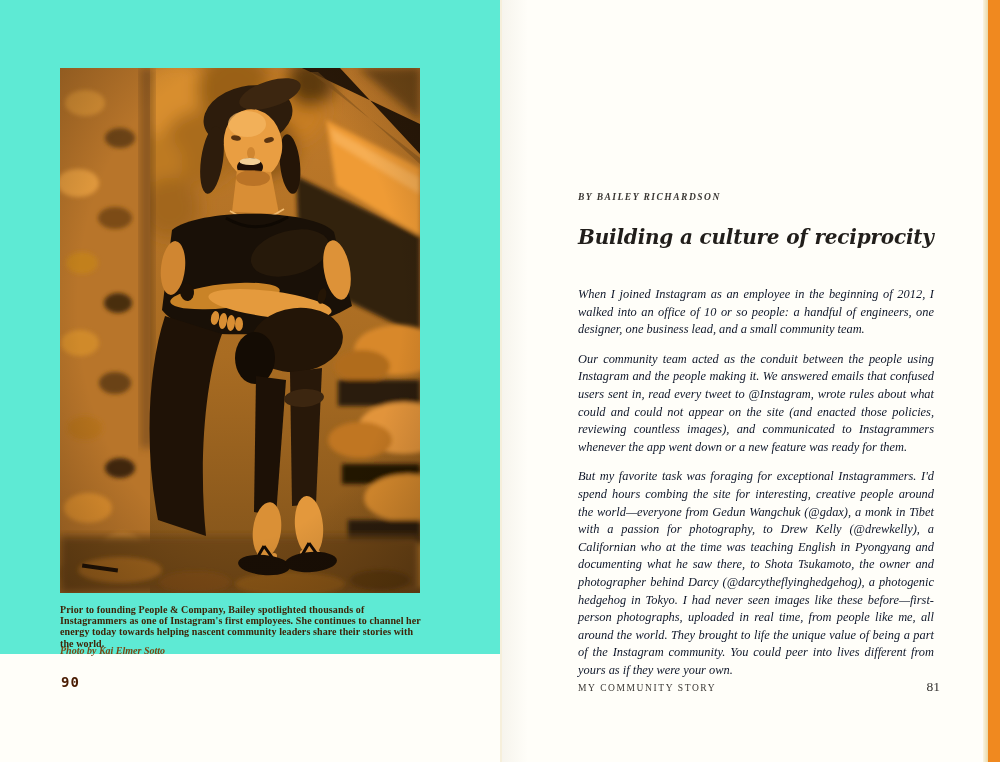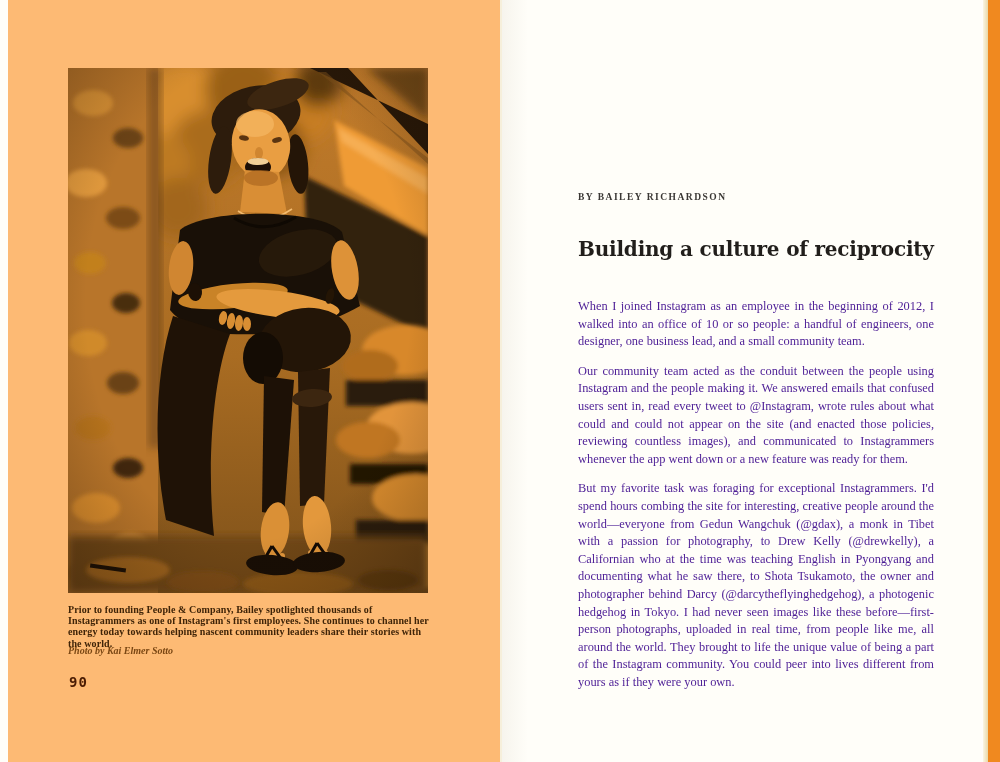--- a/index.html
+++ b/index.html
@@ -2,22 +2,22 @@
 <html><head>
 <meta charset="utf-8">
 <style>
   html,body{margin:0;padding:0;background:#ffffff;}
   .spread{
     position:relative;width:1000px;height:762px;overflow:hidden;
     font-family:"Liberation Serif",serif;background:#FFFEF9;
   }
   
   .page-left{
-    position:absolute;left:8px;top:0;width:500px;height:762px;
-    background:#fdba74;
+    position:absolute;left:0;top:0;width:500px;height:654px;
+    background:#5eead4;
   }
   .photo-frame{
     position:absolute;left:60px;top:68px;width:360px;height:525px;
     overflow:hidden;
   }
   .photo-frame svg{display:block;width:100%;height:100%;}
   .caption{
     position:absolute;left:60px;top:604px;width:364px;
     font-size:10px;line-height:11.2px;font-weight:bold;
     color:#3F2408;letter-spacing:.1px;
@@ -38,33 +38,33 @@
   }
   .gutter-line{
     position:absolute;left:0;top:0;width:2px;height:762px;
     background:#F6EFDB;
   }
   .gutter-shade{
     position:absolute;left:2px;top:0;width:26px;height:762px;
     background:linear-gradient(to right,rgba(90,60,10,.05),rgba(90,60,10,0));
   }
   .column{
-    position:absolute;left:78px;top:192px;width:360px;color:#302E2B;
+    position:absolute;left:78px;top:192px;width:360px;color:#302E2B;font-style:italic;
   }
   .byline{
     font-size:9.5px;letter-spacing:1.5px;font-weight:600;
     color:#3A3734;white-space:nowrap;
   }
   .title{
-    margin:35px 0 0 0;font-family:"DejaVu Serif",serif;font-weight:bold;
+    margin:23px 0 0 0;font-family:"DejaVu Serif",serif;font-weight:bold;
     font-size:20px;letter-spacing:-.2px;color:#211E1B;
   }
   .column p{
     margin:12px 4px 0 0;font-size:12.4px;line-height:17.6px;
-    text-align:justify;color:#4c1d95;
+    text-align:justify;color:#0f172a;
   }
   .column p.first{margin-top:37px;}
   .footer{
     position:absolute;left:78px;right:60px;top:679px;
     display:flex;justify-content:space-between;align-items:baseline;
   }
   .footer-label{
     font-size:9.5px;letter-spacing:1.6px;color:#3A3734;
   }
   .pagenum-right{
@@ -250,18 +250,22 @@
 
       <h1 class="title">Building a culture of reciprocity</h1>
 
       <p class="first">When I joined Instagram as an employee in the beginning of 2012, I walked into an office of 10 or so people: a handful of engineers, one designer, one business lead, and a small community team.</p>
 
       <p>Our community team acted as the conduit between the people using Instagram and the people making it. We answered emails that confused users sent in, read every tweet to @Instagram, wrote rules about what could and could not appear on the site (and enacted those policies, reviewing countless images), and communicated to Instagrammers whenever the app went down or a new feature was ready for them.</p>
 
       <p>But my favorite task was foraging for exceptional Instagrammers. I'd spend hours combing the site for interesting, creative people around the world—everyone from Gedun Wangchuk (@gdax), a monk in Tibet with a passion for photography, to Drew Kelly (@drewkelly), a Californian who at the time was teaching English in Pyongyang and documenting what he saw there, to Shota Tsukamoto, the owner and photographer behind Darcy (@darcytheflyinghedgehog), a photogenic hedgehog in Tokyo. I had never seen images like these before—first-person photographs, uploaded in real time, from people like me, all around the world. They brought to life the unique value of being a part of the Instagram community. You could peer into lives different from yours as if they were your own.</p>
     </div>
 
+    <div class="footer">
+      <span class="footer-label">MY COMMUNITY STORY</span>
+      <span class="pagenum-right">81</span>
+    </div>
 
     <div class="edge-cream"></div>
     <div class="edge-orange"></div>
   </div>
 
 </div>
 
 </body></html>

